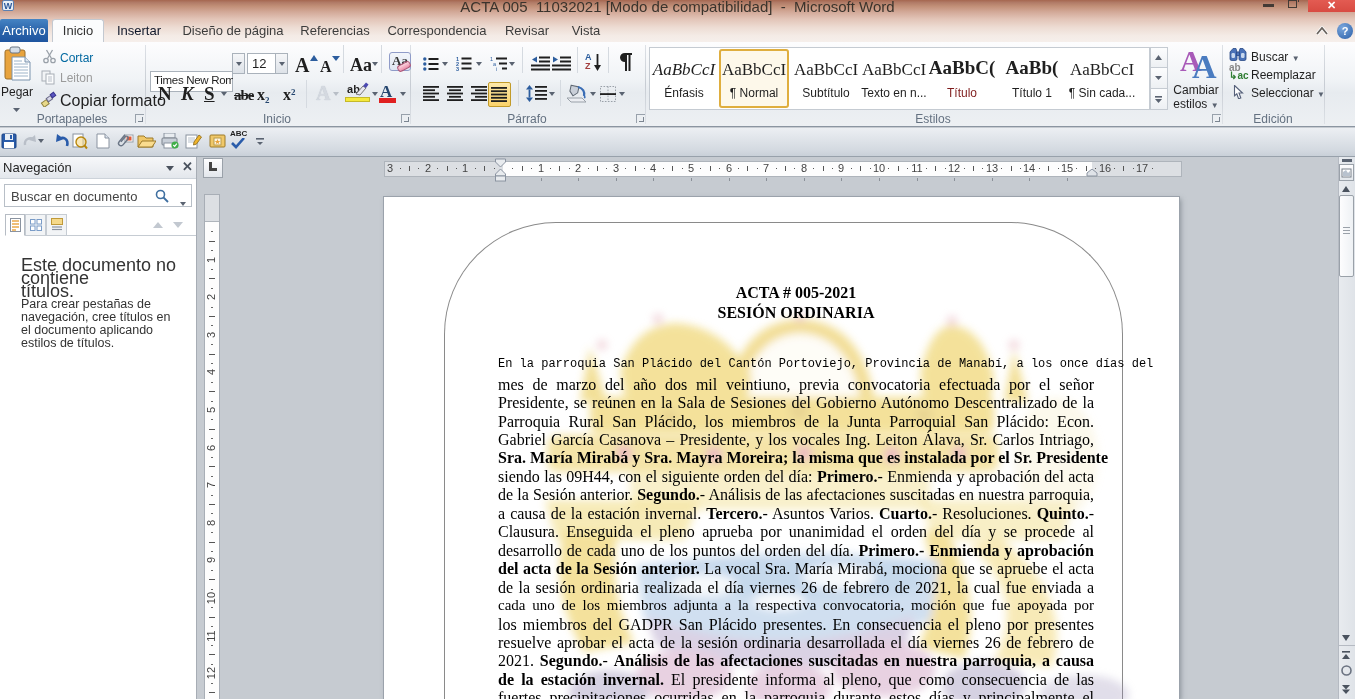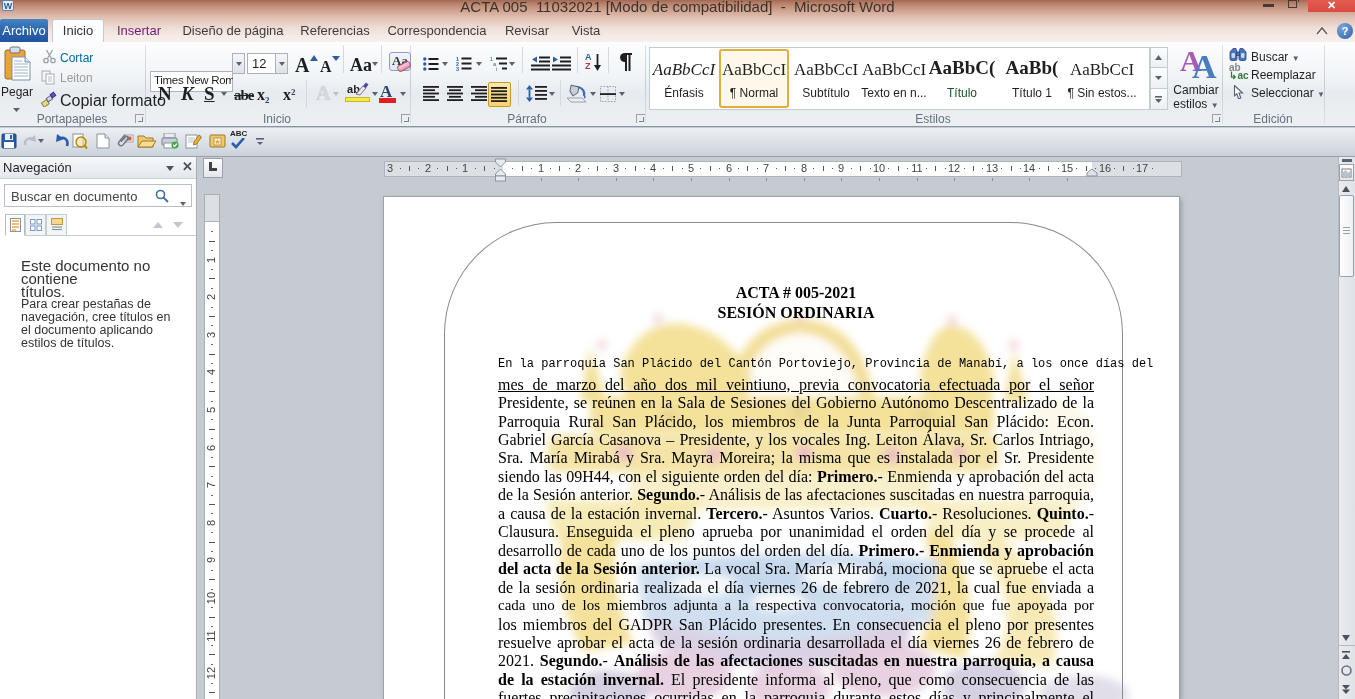--- a/index.html
+++ b/index.html
@@ -16,21 +16,21 @@
 <div class="ab" style="left:1263px;top:4px;width:11px;height:3px;background:#433a35;"></div>
 <div class="ab" style="left:1288px;top:0px;width:9px;height:8px;border:1px solid #433a35;background:transparent;"></div>
 <div class="ab" style="left:1291px;top:0px;width:8px;height:2px;border-right:1px solid #433a35;"></div>
 <div class="ab" style="left:1308px;top:0;width:47px;height:12px;background:linear-gradient(#e35b52,#d84b42);"></div>
 <div class="ab" style="left:1308px;top:-3px;width:47px;height:14px;color:#fff;font-size:11px;font-weight:bold;text-align:center;line-height:16px;">✕</div>
 
 <div class="ab" style="left:0;top:19px;width:48px;height:23px;background:linear-gradient(#4584c4,#2c65ab 50%,#1f55a0);border-radius:2px 2px 0 0;
 color:#fff;font-size:13px;text-align:center;line-height:23px;">Archivo</div>
 <div class="ab" style="left:52px;top:19px;width:52px;height:23px;background:#fbfcfd;border:1px solid #c3c9d1;border-bottom:none;border-radius:3px 3px 0 0;
 color:#333;font-size:13px;text-align:center;line-height:22px;">Inicio</div>
-<div class="ab" style="left:59px;top:19px;width:160px;height:23px;color:#701a75;font-size:13px;text-align:center;line-height:23px;">Insertar</div>
+<div class="ab" style="left:59px;top:19px;width:160px;height:23px;color:#0f172a;font-size:13px;text-align:center;line-height:23px;">Insertar</div>
 <div class="ab" style="left:153px;top:19px;width:160px;height:23px;color:#3c3c3c;font-size:13px;text-align:center;line-height:23px;">Diseño de página</div>
 <div class="ab" style="left:255px;top:19px;width:160px;height:23px;color:#3c3c3c;font-size:13px;text-align:center;line-height:23px;">Referencias</div>
 <div class="ab" style="left:357px;top:19px;width:160px;height:23px;color:#3c3c3c;font-size:13px;text-align:center;line-height:23px;">Correspondencia</div>
 <div class="ab" style="left:447px;top:19px;width:160px;height:23px;color:#3c3c3c;font-size:13px;text-align:center;line-height:23px;">Revisar</div>
 <div class="ab" style="left:506px;top:19px;width:160px;height:23px;color:#3c3c3c;font-size:13px;text-align:center;line-height:23px;">Vista</div>
 
 <svg class="ab" style="left:1315px;top:26px" width="14" height="9" viewBox="0 0 14 9">
     <path d="M2 8 L7 2 L12 8" fill="none" stroke="#fff" stroke-width="3.4"></path>
     <path d="M2 8 L7 2 L12 8" fill="none" stroke="#6b6560" stroke-width="1.8"></path>
   </svg>
@@ -311,25 +311,25 @@
 <div class="ab" style="left:646px;top:60px;width:76px;text-align:center;font-family:'Liberation Serif',serif;font-size:17px;font-weight:normal;font-style:italic;color:#1f1f1f;">AaBbCcI</div>
 <div class="ab" style="left:644px;top:86px;width:80px;text-align:center;font-size:12px;color:#1f1f1f;">Énfasis</div>
 <div class="ab" style="left:719px;top:49px;width:70px;height:59px;background:#fdf8ea;border:2px solid #dfae3e;border-radius:3px;"></div>
 <div class="ab" style="left:716px;top:60px;width:76px;text-align:center;font-family:'Liberation Serif',serif;font-size:17px;font-weight:normal;font-style:normal;color:#1f1f1f;">AaBbCcI</div>
 <div class="ab" style="left:714px;top:86px;width:80px;text-align:center;font-size:12px;color:#1f1f1f;">¶ Normal</div>
 <div class="ab" style="left:788px;top:60px;width:76px;text-align:center;font-family:'Liberation Serif',serif;font-size:17px;font-weight:normal;font-style:normal;color:#1f1f1f;">AaBbCcI</div>
 <div class="ab" style="left:786px;top:86px;width:80px;text-align:center;font-size:12px;color:#1f1f1f;">Subtítulo</div>
 <div class="ab" style="left:856px;top:60px;width:76px;text-align:center;font-family:'Liberation Serif',serif;font-size:17px;font-weight:normal;font-style:normal;color:#1f1f1f;">AaBbCcI</div>
 <div class="ab" style="left:854px;top:86px;width:80px;text-align:center;font-size:12px;color:#1f1f1f;">Texto en n...</div>
 <div class="ab" style="left:924px;top:57px;width:76px;text-align:center;font-family:'Liberation Serif',serif;font-size:19px;font-weight:bold;font-style:normal;color:#1f1f1f;">AaBbC(</div>
-<div class="ab" style="left:922px;top:86px;width:80px;text-align:center;font-size:12px;color:#14532d;">Título</div>
+<div class="ab" style="left:922px;top:86px;width:80px;text-align:center;font-size:12px;color:#7f1d1d;">Título</div>
 <div class="ab" style="left:994px;top:57px;width:76px;text-align:center;font-family:'Liberation Serif',serif;font-size:19px;font-weight:bold;font-style:normal;color:#1f1f1f;">AaBb(</div>
 <div class="ab" style="left:992px;top:86px;width:80px;text-align:center;font-size:12px;color:#1f1f1f;">Título 1</div>
 <div class="ab" style="left:1064px;top:60px;width:76px;text-align:center;font-family:'Liberation Serif',serif;font-size:17px;font-weight:normal;font-style:normal;color:#1f1f1f;">AaBbCcI</div>
-<div class="ab" style="left:1062px;top:86px;width:80px;text-align:center;font-size:12px;color:#1f1f1f;">¶ Sin estos...</div>
+<div class="ab" style="left:1062px;top:86px;width:80px;text-align:center;font-size:12px;color:#1f1f1f;">¶ Sin cada...</div>
 
 <div class="ab" style="left:1150px;top:47px;width:18px;height:21px;border:1px solid #c5cbd2;background:linear-gradient(#fcfdfe,#edf0f3);"></div>
 <div class="ab" style="left:1150px;top:68px;width:18px;height:21px;border:1px solid #c5cbd2;border-top:none;background:linear-gradient(#fcfdfe,#edf0f3);"></div>
 <div class="ab" style="left:1150px;top:89px;width:18px;height:21px;border:1px solid #c5cbd2;border-top:none;background:linear-gradient(#fcfdfe,#edf0f3);"></div>
 <svg class="ab" style="left:1155px;top:55px" width="8" height="5">
     <path d="M0 5 L7 5 L3.5 0 Z" fill="#5a6371"></path>
   </svg>
 <svg class="ab" style="left:1155px;top:76px" width="8" height="5">
     <path d="M0 0 L7 0 L3.5 4 Z" fill="#5a6371"></path>
   </svg>
@@ -501,25 +501,25 @@
       </g>
  <g fill="#9a8fb8" opacity="0.8">
         <ellipse cx="225" cy="495" rx="40" ry="22"></ellipse>
         <ellipse cx="600" cy="488" rx="42" ry="24"></ellipse>
         <ellipse cx="700" cy="498" rx="45" ry="20" opacity="0.7"></ellipse>
       </g>
 </g>
   </svg>
 <div class="ab" style="left:498px;top:283px;width:596px;font-family:'Liberation Serif',serif;font-size:16px;line-height:20px;font-weight:bold;text-align:center;color:#000;">ACTA # 005-2021<br>SESIÓN ORDINARIA</div>
 <div class="ab" style="left:498px;top:357px;width:596px;height:19px;font-family:Liberation Mono, monospace;font-size:12px;color:#000;text-align:justify;text-align-last:justify;white-space:nowrap;">En la parroquia San Plácido del Cantón Portoviejo, Provincia de Manabí, a los once días del</div>
-<div class="ab" style="left:498px;top:375.6px;width:596px;height:19px;font-family:'Liberation Serif',serif;font-size:16px;color:#000;text-align:justify;text-align-last:justify;white-space:nowrap;text-decoration:underline;">mes de marzo del año dos mil veintiuno, previa convocatoria efectuada por el señor</div>
+<div class="ab" style="left:498px;top:375.6px;width:596px;height:19px;font-family:'Liberation Serif',serif;font-size:16px;color:#000;text-align:justify;text-align-last:justify;white-space:nowrap;">mes de marzo del año dos mil veintiuno, previa convocatoria efectuada por el señor</div>
 <div class="ab" style="left:498px;top:394.1px;width:596px;height:19px;font-family:'Liberation Serif',serif;font-size:16px;color:#000;text-align:justify;text-align-last:justify;white-space:nowrap;">Presidente, se reúnen en la Sala de Sesiones del Gobierno Autónomo Descentralizado de la</div>
 <div class="ab" style="left:498px;top:412.5px;width:596px;height:19px;font-family:'Liberation Serif',serif;font-size:16px;color:#000;text-align:justify;text-align-last:justify;white-space:nowrap;">Parroquia Rural San Plácido, los miembros de la Junta Parroquial San Plácido: Econ.</div>
 <div class="ab" style="left:498px;top:431.0px;width:596px;height:19px;font-family:'Liberation Serif',serif;font-size:16px;color:#000;text-align:justify;text-align-last:justify;white-space:nowrap;">Gabriel García Casanova – Presidente, y los vocales Ing. Leiton Álava, Sr. Carlos Intriago,</div>
-<div class="ab" style="left:498px;top:449.4px;width:596px;height:19px;font-family:'Liberation Serif',serif;font-size:16px;color:#000;text-align:justify;text-align-last:justify;white-space:nowrap;">Sra. María Mirabá  y Sra. Mayra Moreira; la misma que es instalada por el Sr. Presidente</div>
+<div class="ab" style="left:498px;top:449.4px;width:596px;height:19px;font-family:'Liberation Serif',serif;font-size:16px;color:#000;text-align:justify;text-align-last:justify;white-space:nowrap;font-weight:bold;">Sra. María Mirabá  y Sra. Mayra Moreira; la misma que es instalada por el Sr. Presidente</div>
 <div class="ab" style="left:498px;top:467.9px;width:596px;height:19px;font-family:'Liberation Serif',serif;font-size:16px;color:#000;text-align:justify;text-align-last:justify;white-space:nowrap;">siendo las 09H44, con el siguiente orden del día: <b>Primero.</b>- Enmienda y aprobación del acta</div>
 <div class="ab" style="left:498px;top:486.3px;width:596px;height:19px;font-family:'Liberation Serif',serif;font-size:16px;color:#000;text-align:justify;text-align-last:justify;white-space:nowrap;">de la Sesión anterior. <b>Segundo.</b>- Análisis de las afectaciones suscitadas en nuestra parroquia,</div>
 <div class="ab" style="left:498px;top:504.8px;width:596px;height:19px;font-family:'Liberation Serif',serif;font-size:16px;color:#000;text-align:justify;text-align-last:justify;white-space:nowrap;">a causa de la estación invernal. <b>Tercero.</b>- Asuntos Varios. <b>Cuarto.</b>- Resoluciones. <b>Quinto.</b>-</div>
 <div class="ab" style="left:498px;top:523.2px;width:596px;height:19px;font-family:'Liberation Serif',serif;font-size:16px;color:#000;text-align:justify;text-align-last:justify;white-space:nowrap;">Clausura. Enseguida el pleno aprueba por unanimidad el orden del día y se procede al</div>
 <div class="ab" style="left:498px;top:541.7px;width:596px;height:19px;font-family:'Liberation Serif',serif;font-size:16px;color:#000;text-align:justify;text-align-last:justify;white-space:nowrap;">desarrollo de cada uno de los puntos del orden del día. <b>Primero.- Enmienda y aprobación</b></div>
 <div class="ab" style="left:498px;top:560.1px;width:596px;height:19px;font-family:'Liberation Serif',serif;font-size:16px;color:#000;text-align:justify;text-align-last:justify;white-space:nowrap;"><b>del acta de la Sesión anterior.</b> La vocal Sra. María Mirabá, mociona que se apruebe el acta</div>
 <div class="ab" style="left:498px;top:578.6px;width:596px;height:19px;font-family:'Liberation Serif',serif;font-size:16px;color:#000;text-align:justify;text-align-last:justify;white-space:nowrap;">de la sesión ordinaria realizada el día viernes 26 de febrero de 2021, la cual fue enviada a</div>
 <div class="ab" style="left:498px;top:597.1px;width:596px;height:19px;font-family:'Liberation Serif',serif;font-size:15px;color:#000;text-align:justify;text-align-last:justify;white-space:nowrap;">cada uno de los miembros adjunta a la respectiva convocatoria, moción que fue apoyada por</div>
 <div class="ab" style="left:498px;top:615.5px;width:596px;height:19px;font-family:'Liberation Serif',serif;font-size:16px;color:#000;text-align:justify;text-align-last:justify;white-space:nowrap;">los miembros del GADPR San Plácido presentes. En consecuencia el pleno por presentes</div>
 <div class="ab" style="left:498px;top:634.0px;width:596px;height:19px;font-family:'Liberation Serif',serif;font-size:16px;color:#000;text-align:justify;text-align-last:justify;white-space:nowrap;">resuelve aprobar el acta de la sesión ordinaria desarrollada el día viernes 26 de febrero de</div>
@@ -573,21 +573,21 @@
     </g>
   </svg>
 <div class="ab" style="left:67px;top:235px;width:129px;height:1px;background:#c6ccd3;"></div>
 <svg class="ab" style="left:152px;top:221px" width="12" height="8">
     <path d="M1 7 L11 7 L6 1 Z" fill="#c2c8d0"></path>
   </svg>
 <svg class="ab" style="left:172px;top:221px" width="12" height="8">
     <path d="M1 1 L11 1 L6 7 Z" fill="#c2c8d0"></path>
   </svg>
 
-<div class="ab" style="left:21px;top:259px;width:172px;font-size:15px;line-height:13.2px;color:#333;">Este documento no contiene<br>títulos.</div>
+<div class="ab" style="left:21px;top:259px;width:172px;font-size:18px;line-height:13.2px;color:#333;">Este documento no contiene<br>títulos.</div>
 <div class="ab" style="left:21px;top:297.5px;width:172px;font-size:12.5px;line-height:13.3px;color:#333;">Para crear pestañas de<br>navegación, cree títulos en<br>el documento aplicando<br>estilos de títulos.</div>
 
 <div class="ab" style="left:203px;top:158px;width:20px;height:20px;background:linear-gradient(#fdfdfe,#e3e7ec);border:1px solid #9aa1a9;"></div>
 <div class="ab" style="left:209px;top:162px;width:8px;height:9px;border-left:3px solid #444;border-bottom:3px solid #444;"></div>
 
 <div class="ab" style="left:384px;top:161px;width:798px;height:16px;background:#dcdfe3;border:1px solid #aeb4bb;"></div>
 <div class="ab" style="left:503px;top:162px;width:589px;height:14px;background:#fdfdfd;"></div>
 <div class="ab" style="left:382px;top:162px;width:16px;text-align:center;font-size:11px;color:#444;line-height:13px;">3</div>
 <div class="ab" style="left:420px;top:162px;width:16px;text-align:center;font-size:11px;color:#444;line-height:13px;">2</div>
 <div class="ab" style="left:457px;top:162px;width:16px;text-align:center;font-size:11px;color:#444;line-height:13px;">1</div>

